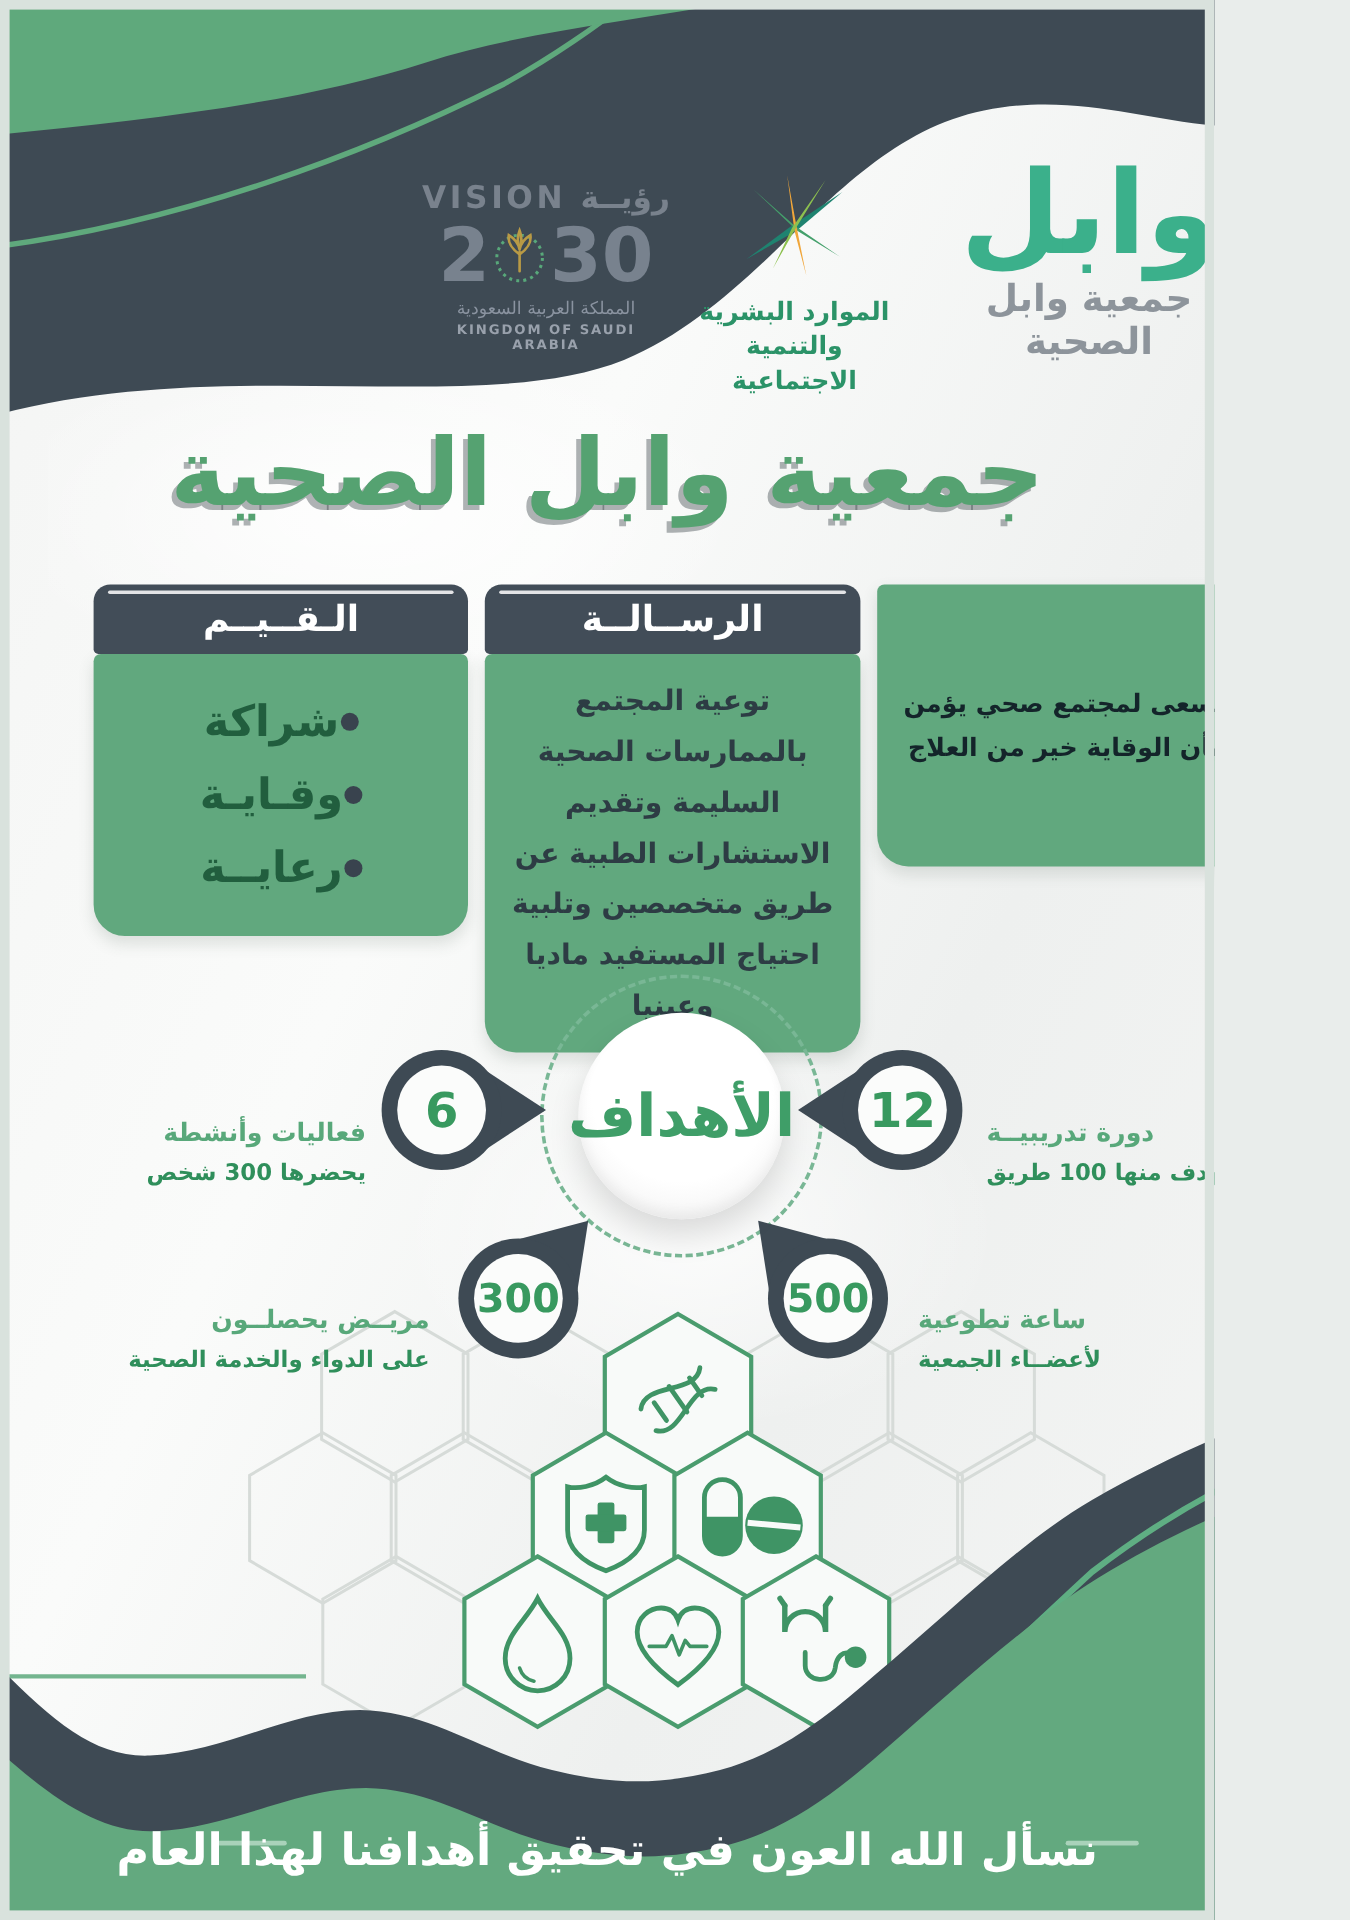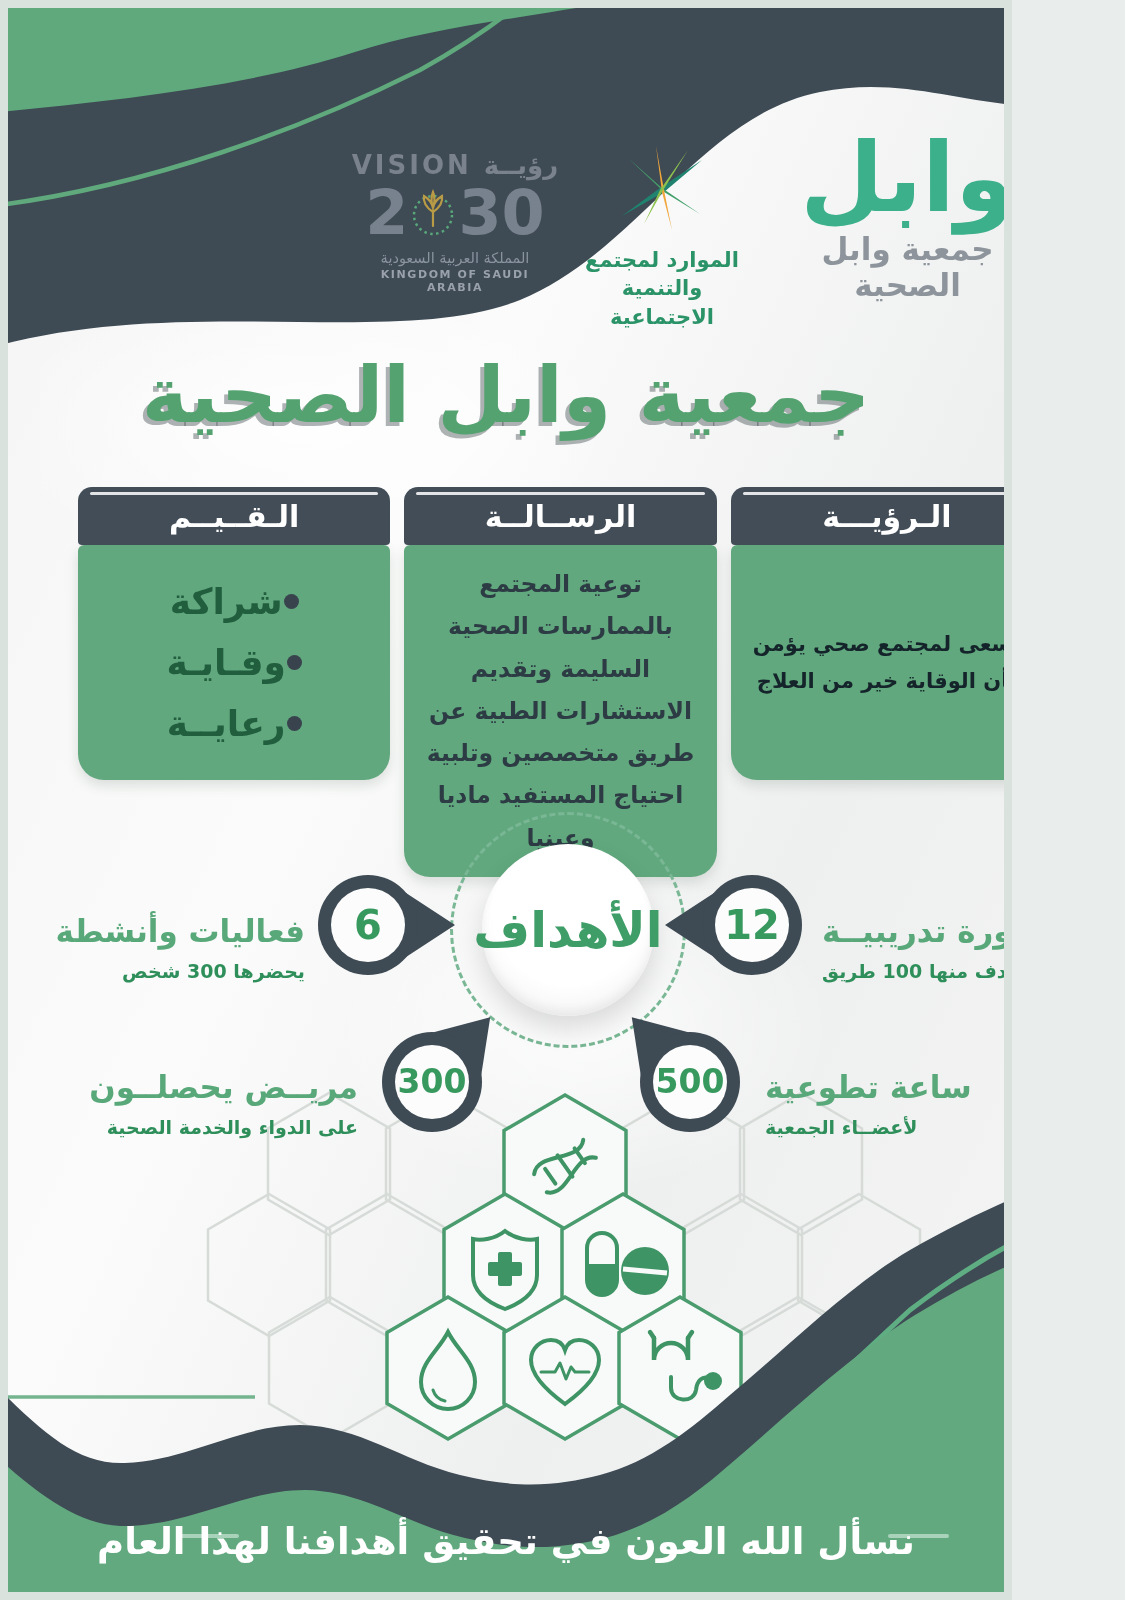--- a/index.html
+++ b/index.html
@@ -53,21 +53,21 @@
   
   .dashed-circle{left:450px;top:812px;width:236px;height:236px;border:3px dashed #79b795;border-radius:50%;}
   .goal-center{left:482px;top:844px;width:172px;height:172px;border-radius:50%;
     background:radial-gradient(circle at 50% 38%,#ffffff 55%,#ececec 100%);
     box-shadow:0 14px 26px rgba(0,0,0,.13), inset 0 -6px 10px rgba(0,0,0,.05);
     display:flex;align-items:center;justify-content:center;}
   .goal-center-label{font-size:49px;font-weight:bold;color:#3f9e68;}
   .pin-num{font:bold 40px "DejaVu Sans",sans-serif;fill:#38995f;}
   .pin-num-sm{font:bold 33px "DejaVu Sans",sans-serif;fill:#38995f;}
   .goal-text{line-height:1.25;}
-  .gt-title{font-size:31px;font-weight:bold;color:#58a87a;}
+  .gt-title{font-size:21px;font-weight:bold;color:#58a87a;margin-top:19px;}
   .gt-sub{font-size:19px;font-weight:bold;color:#2f8f5b;margin-top:9px;}
   .gt-right{text-align:right;}
   .gt-left{text-align:left;}
 
   
   .footer-message{left:0;top:1520px;width:100%;text-align:center;color:#ffffff;
     font-size:37px;font-weight:bold;z-index:6;}
   .frame{position:absolute;inset:0;border:8px solid #d9e2dd;pointer-events:none;z-index:9;}
 </style>
 </head>
@@ -104,35 +104,34 @@
   <div class="abs logo-ministry" style="z-index:2;">
     <svg width="100" height="100" viewBox="0 0 100 100" style="margin:0 auto;">
       <g transform="translate(50,48)">
         <polygon points="-40,26 2,2 40,-30 -2,-2" fill="#1f8370"></polygon>
         <polygon points="-34,-32 0,-2 38,24 2,2" fill="#44a06b"></polygon>
         <polygon points="-6,-44 2,0 10,40 0,2" fill="#f0a63a"></polygon>
         <polygon points="26,-40 0,2 -18,34 -2,0" fill="#8cc04f"></polygon>
       </g>
     </svg>
     <div class="lm-text">
-      <div>الموارد لمجتمع</div>
+      <div>الموارد البشرية</div>
       <div>والتنمية الاجتماعية</div>
     </div>
   </div>
 
   <div class="abs logo-wabel" style="z-index:2;">
     <div class="lw-word">وابل</div>
     <div class="lw-name">جمعية وابل الصحية</div>
   </div>
 
   <h1 class="abs main-title" style="z-index:2;">جمعية وابل الصحية</h1>
 
   <div class="abs cards" style="z-index:2;">
     <div class="card">
-      <div class="card-header">الـرؤيـــة</div>
       <div class="card-body">
         <div class="vision-text">نسعى لمجتمع صحي يؤمن بأن الوقاية خير من العلاج</div>
       </div>
     </div>
     <div class="card">
       <div class="card-header">الرســالــة</div>
       <div class="card-body">
         <div class="mission-text">توعية المجتمع بالممارسات الصحية السليمة وتقديم الاستشارات الطبية عن طريق متخصصين وتلبية احتياج المستفيد ماديا وعينيا</div>
       </div>
     </div>

